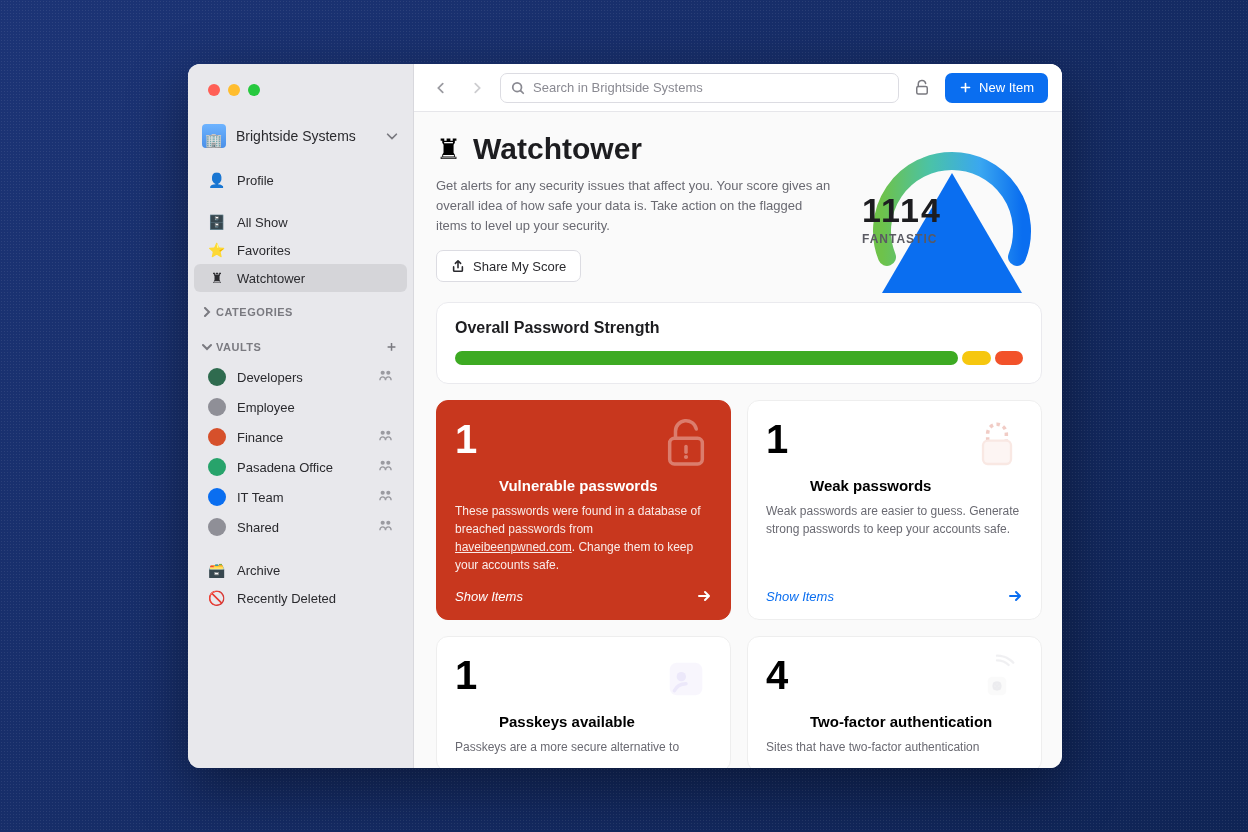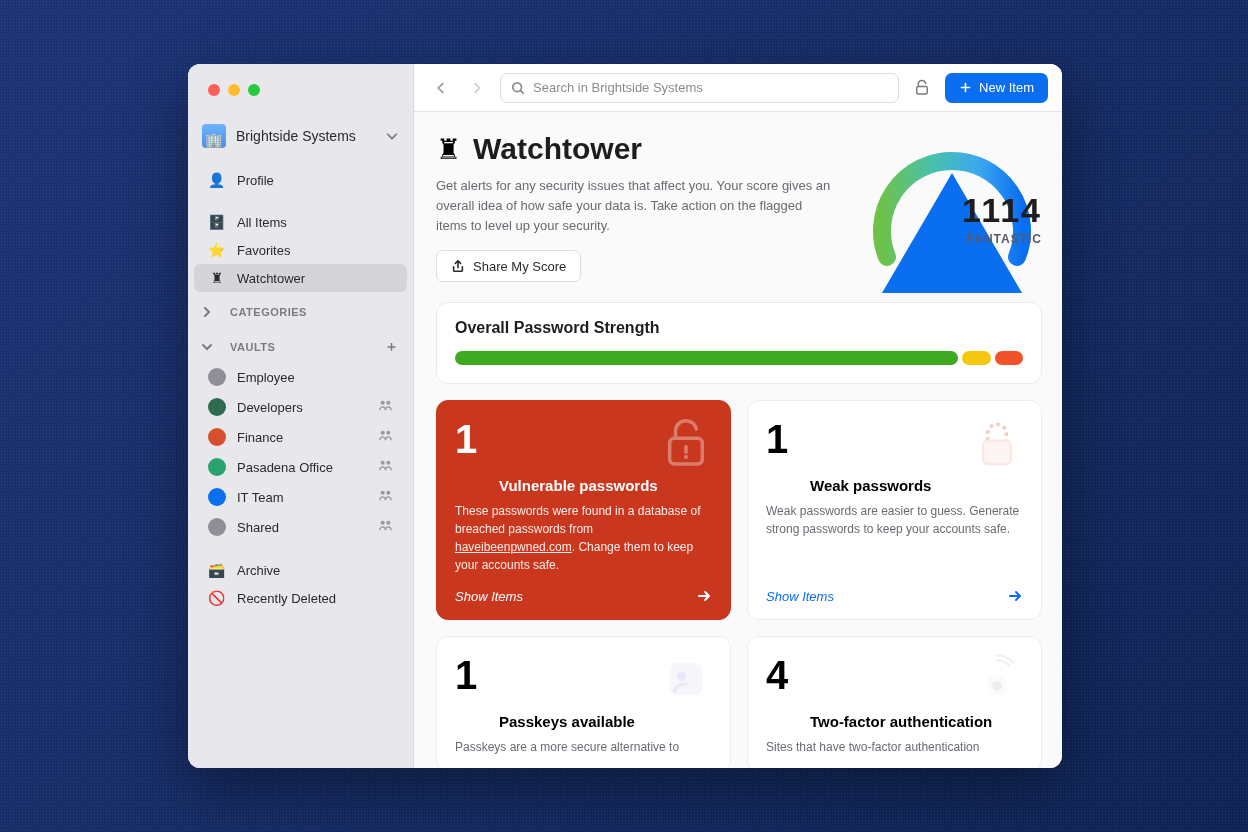--- a/index.html
+++ b/index.html
@@ -50,21 +50,21 @@
 .chevron-down { width:14px; color:#7a7a80; }
 .nav-item {
   display: flex; align-items: center; gap: 11px;
   padding: 6px 14px; margin: 0 6px;
   border-radius: 6px; cursor: pointer;
   font-size: 13px; color: #2a2a2e;
 }
 .nav-item.active { background: rgba(0,0,0,0.08); }
 .nav-item .icon-slot { width: 18px; text-align: center; font-size:14px; }
 .section-header {
-  display: flex; align-items: center; gap: 18px;
+  display: flex; align-items: center; gap: 4px;
   padding: 14px 14px 6px 14px;
   font-size: 11px; font-weight: 600; color: #7a7a80;
   letter-spacing: 0.5px;
   cursor: pointer;
 }
 .section-header .plus { margin-left: auto; color:#7a7a80; font-size:14px; }
 .section-header svg { width:10px; color:#7a7a80; }
 .vault-item {
   display: flex; align-items: center; gap: 11px;
   padding: 6px 14px; margin: 0 6px; border-radius: 6px;
@@ -103,21 +103,21 @@
 .hero-title h1 { font-size:30px; font-weight:700; color:#1d1d20; }
 .hero-desc { font-size:13px; color:#6a6a72; line-height:1.55; margin-top:10px; max-width:400px; }
 .share-btn {
   margin-top:14px; display:inline-flex; align-items:center; gap:8px;
   height:32px; padding:0 14px; background:#fff; border:1px solid #dcdce2; border-radius:7px;
   font-size:13px; color:#2a2a2e; cursor:pointer;
 }
 .gauge-wrap { width:180px; display:flex; flex-direction:column; align-items:center; justify-content:center; }
 .gauge { position:relative; width:180px; height:140px; }
 .gauge svg { width:180px; height:140px; }
-.gauge-center { position:absolute; top:54px; left:0; right:0; text-align:right; }
+.gauge-center { position:absolute; top:54px; left:0; right:0; text-align:left; }
 .gauge-center .score { font-size:34px; font-weight:800; color:#1d1d20; letter-spacing:2px; }
 .gauge-center .label { font-size:12px; font-weight:600; color:#5a5a62; letter-spacing:1px; margin-top:2px; }
 .gauge-needle { position:absolute; top:36px; left:50%; transform:translateX(-50%); }
 
 .panel { background:#fff; border:1px solid #eaeaee; border-radius:12px; }
 .strength-panel { padding:16px 18px 18px 18px; margin-bottom:16px; }
 .strength-panel h3 { font-size:16px; font-weight:700; color:#1d1d20; }
 .strength-bar { margin-top:14px; height:14px; display:flex; gap:4px; }
 .seg { border-radius:7px; }
 .seg.green { flex:1 1 82%; background:#3daa22; }
@@ -163,21 +163,21 @@
 
     <div class="nav-item">
       <span class="icon-slot">👤</span>
       <span>Profile</span>
     </div>
 
     <div class="spacer-14"></div>
 
     <div class="nav-item">
       <span class="icon-slot">🗄️</span>
-      <span>All Items</span>
+      <span>All Show</span>
     </div>
     <div class="nav-item">
       <span class="icon-slot">⭐</span>
       <span>Favorites</span>
     </div>
     <div class="nav-item active">
       <span class="icon-slot">♜</span>
       <span>Watchtower</span>
     </div>
 
@@ -190,32 +190,32 @@
 
     <div class="section-header">
       <svg viewBox="0 0 10 10">
           <path d="M1 3l4 4 4-4" fill="none" stroke="currentColor" stroke-width="2" stroke-linecap="round"></path>
         </svg>
       <span>VAULTS</span>
       <span class="plus">＋</span>
     </div>
 
     <div id="vaults-list">
-        <div class="vault-item">
-          <div class="vault-ic" style="background: rgb(143, 143, 151);"></div>
-          <span>Employee</span>
-        </div>
         <div class="vault-item">
           <div class="vault-ic" style="background: rgb(47, 107, 79);"></div>
           <span>Developers</span>
           <span class="shared-ic"><svg width="15" viewBox="0 0 16 16">
               <circle cx="5" cy="5" r="2.2" fill="currentColor"></circle>
               <circle cx="11" cy="5" r="2.2" fill="currentColor"></circle>
               <path d="M2 13c0-2 1.5-3.5 3-3.5s3 1.5 3 3.5M8 13c0-2 1.5-3.5 3-3.5s3 1.5 3 3.5" fill="none" stroke="currentColor" stroke-width="1.5"></path>
             </svg></span>
+        </div>
+        <div class="vault-item">
+          <div class="vault-ic" style="background: rgb(143, 143, 151);"></div>
+          <span>Employee</span>
         </div>
         <div class="vault-item">
           <div class="vault-ic" style="background: rgb(214, 80, 43);"></div>
           <span>Finance</span>
           <span class="shared-ic"><svg width="15" viewBox="0 0 16 16">
               <circle cx="5" cy="5" r="2.2" fill="currentColor"></circle>
               <circle cx="11" cy="5" r="2.2" fill="currentColor"></circle>
               <path d="M2 13c0-2 1.5-3.5 3-3.5s3 1.5 3 3.5M8 13c0-2 1.5-3.5 3-3.5s3 1.5 3 3.5" fill="none" stroke="currentColor" stroke-width="1.5"></path>
             </svg></span>
         </div>

